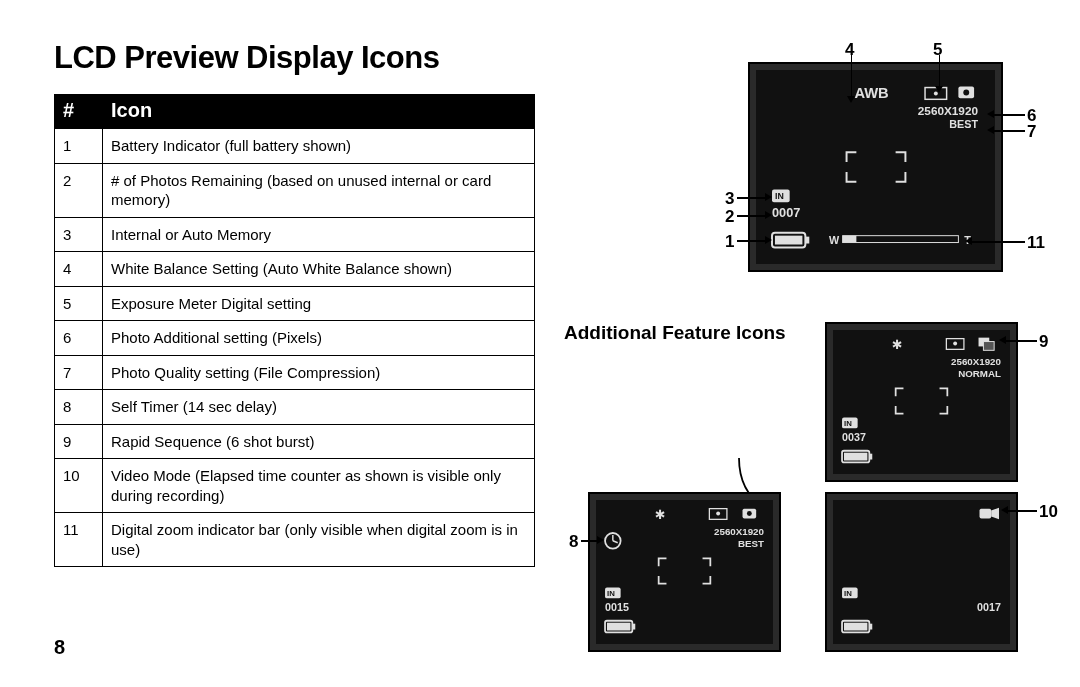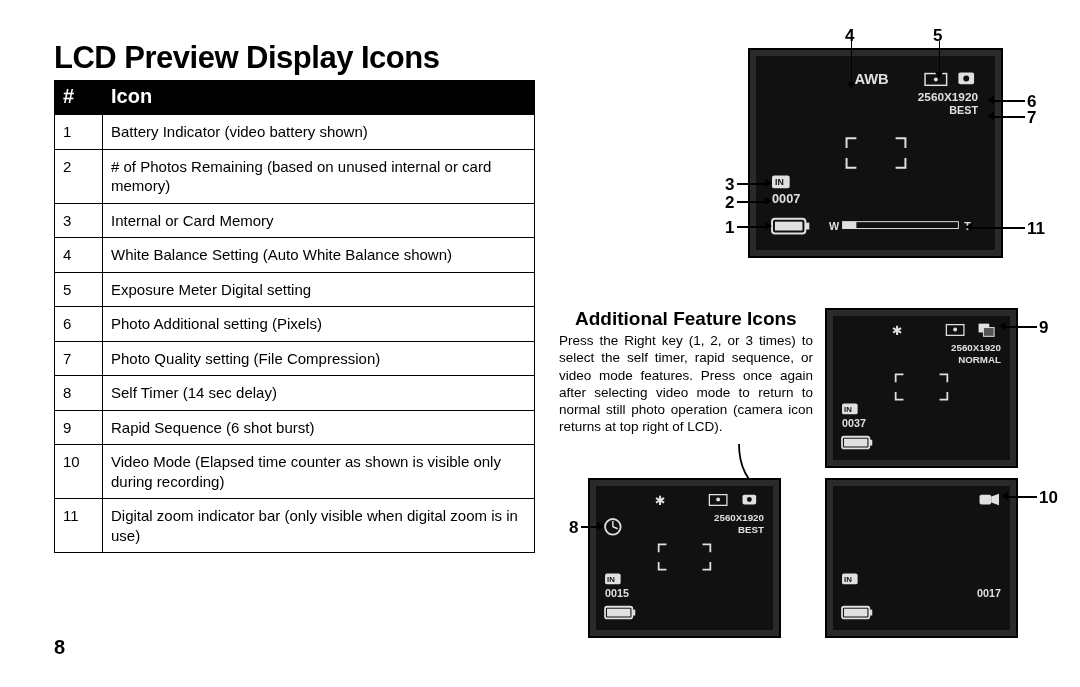--- a/index.html
+++ b/index.html
@@ -9,21 +9,21 @@
     font-family: "Myriad Pro", "Helvetica Neue", Arial, sans-serif;
     padding: 40px 54px 20px 54px;
     position: relative;
     color: #000;
   }
   .page-title {
     font-weight: 700;
     font-size: 31px;
     letter-spacing: -0.5px;
     font-stretch: condensed;
-    margin-bottom: 4px;
+    margin-bottom: 18px;
   }
   .columns { display: flex; gap: 24px; }
   .left-col { width: 482px; }
   .right-col { width: 468px; position: relative; }
   table.icon-table {
     border-collapse: collapse;
     width: 100%;
     border: 1.5px solid #000;
   }
   table.icon-table th {
@@ -59,21 +59,21 @@
     top: -26px;
     left: -2px;
     width: 180px;
     font-weight: 700;
     font-size: 19px;
     line-height: 1.15;
   }
   .additional-title {
     position: absolute;
     top: 228px;
-    left: 16px;
+    left: 5px;
     font-weight: 700;
     font-size: 19px;
   }
   .additional-body {
     position: absolute;
     top: 252px;
     left: 0;
     width: 254px;
     font-size: 13.5px;
     line-height: 1.28;
@@ -125,29 +125,29 @@
     <table class="icon-table">
       <thead>
         <tr>
           <th>#</th>
           <th>Icon</th>
         </tr>
       </thead>
       <tbody>
         <tr>
             <td>1</td>
-            <td>Battery Indicator (video battery shown)</td>
+            <td>Battery Indicator (full battery shown)</td>
           </tr>
         <tr>
             <td>2</td>
             <td># of Photos Remaining (based on unused internal or card memory)</td>
           </tr>
         <tr>
             <td>3</td>
-            <td>Internal or Card Memory</td>
+            <td>Internal or Auto Memory</td>
           </tr>
         <tr>
             <td>4</td>
             <td>White Balance Setting (Auto White Balance shown)</td>
           </tr>
         <tr>
             <td>5</td>
             <td>Exposure Meter Digital setting</td>
           </tr>
         <tr>
@@ -238,21 +238,20 @@
 
     <div class="callout" style="top:113px;left:166px;">2</div>
     <div class="arrow-line" style="top:121px;left:178px;width:30px;height:1.5px;"></div>
     <div class="arrow-head ah-right" style="top:117px;left:206px;"></div>
 
     <div class="callout" style="top:138px;left:166px;">1</div>
     <div class="arrow-line" style="top:146px;left:178px;width:30px;height:1.5px;"></div>
     <div class="arrow-head ah-right" style="top:142px;left:206px;"></div>
 
     <div class="additional-title">Additional Feature Icons</div>
-    <div class="additional-body">Press the Right key (1, 2, or 3 times) to select the self timer, rapid sequence, or video mode features. Press once again after selecting video mode to return to normal still photo operation (camera icon returns at top right of LCD).</div>
 
     <svg style="position:absolute; top:358px; left:170px; width:80px; height:80px;">
       <path d="M10 6 Q10 40 36 56" stroke="#000" stroke-width="1.8" fill="none"></path>
       <polygon points="36,56 28,47 26,56" fill="#000"></polygon>
     </svg>
 
     <div class="lcd lcd-a">
       <div class="frame"></div>
       <svg viewBox="0 0 193 160">
 

